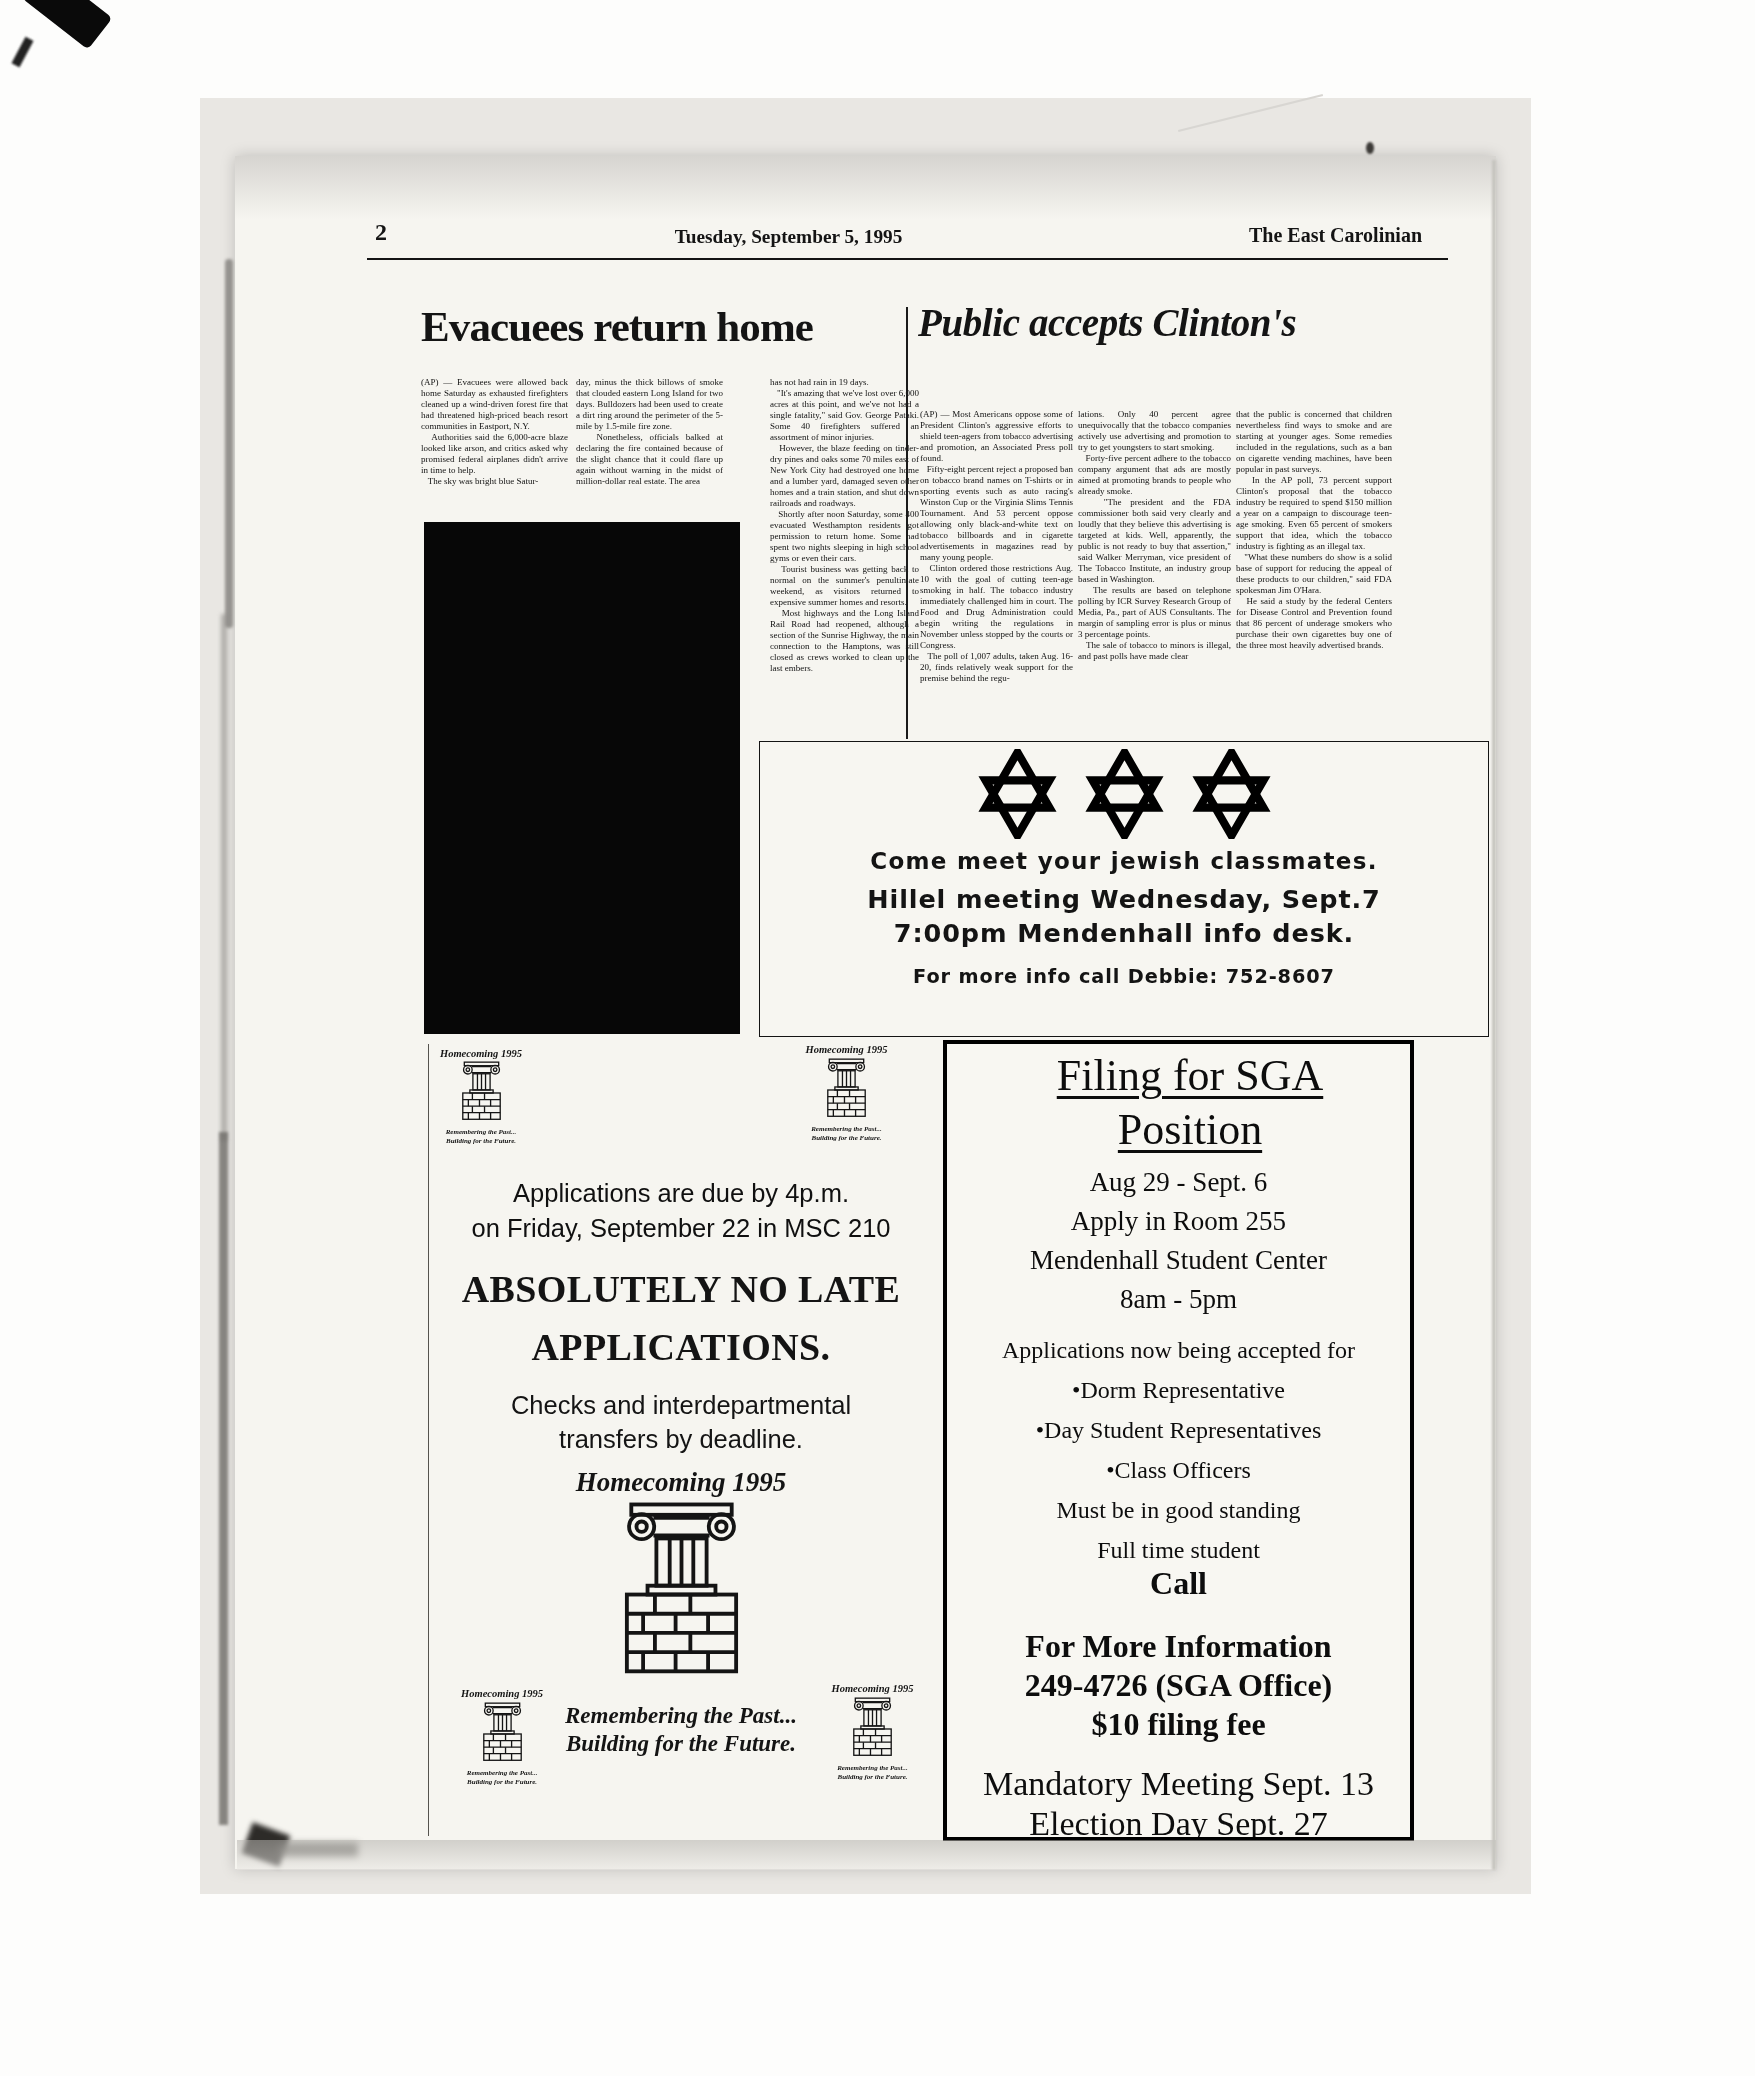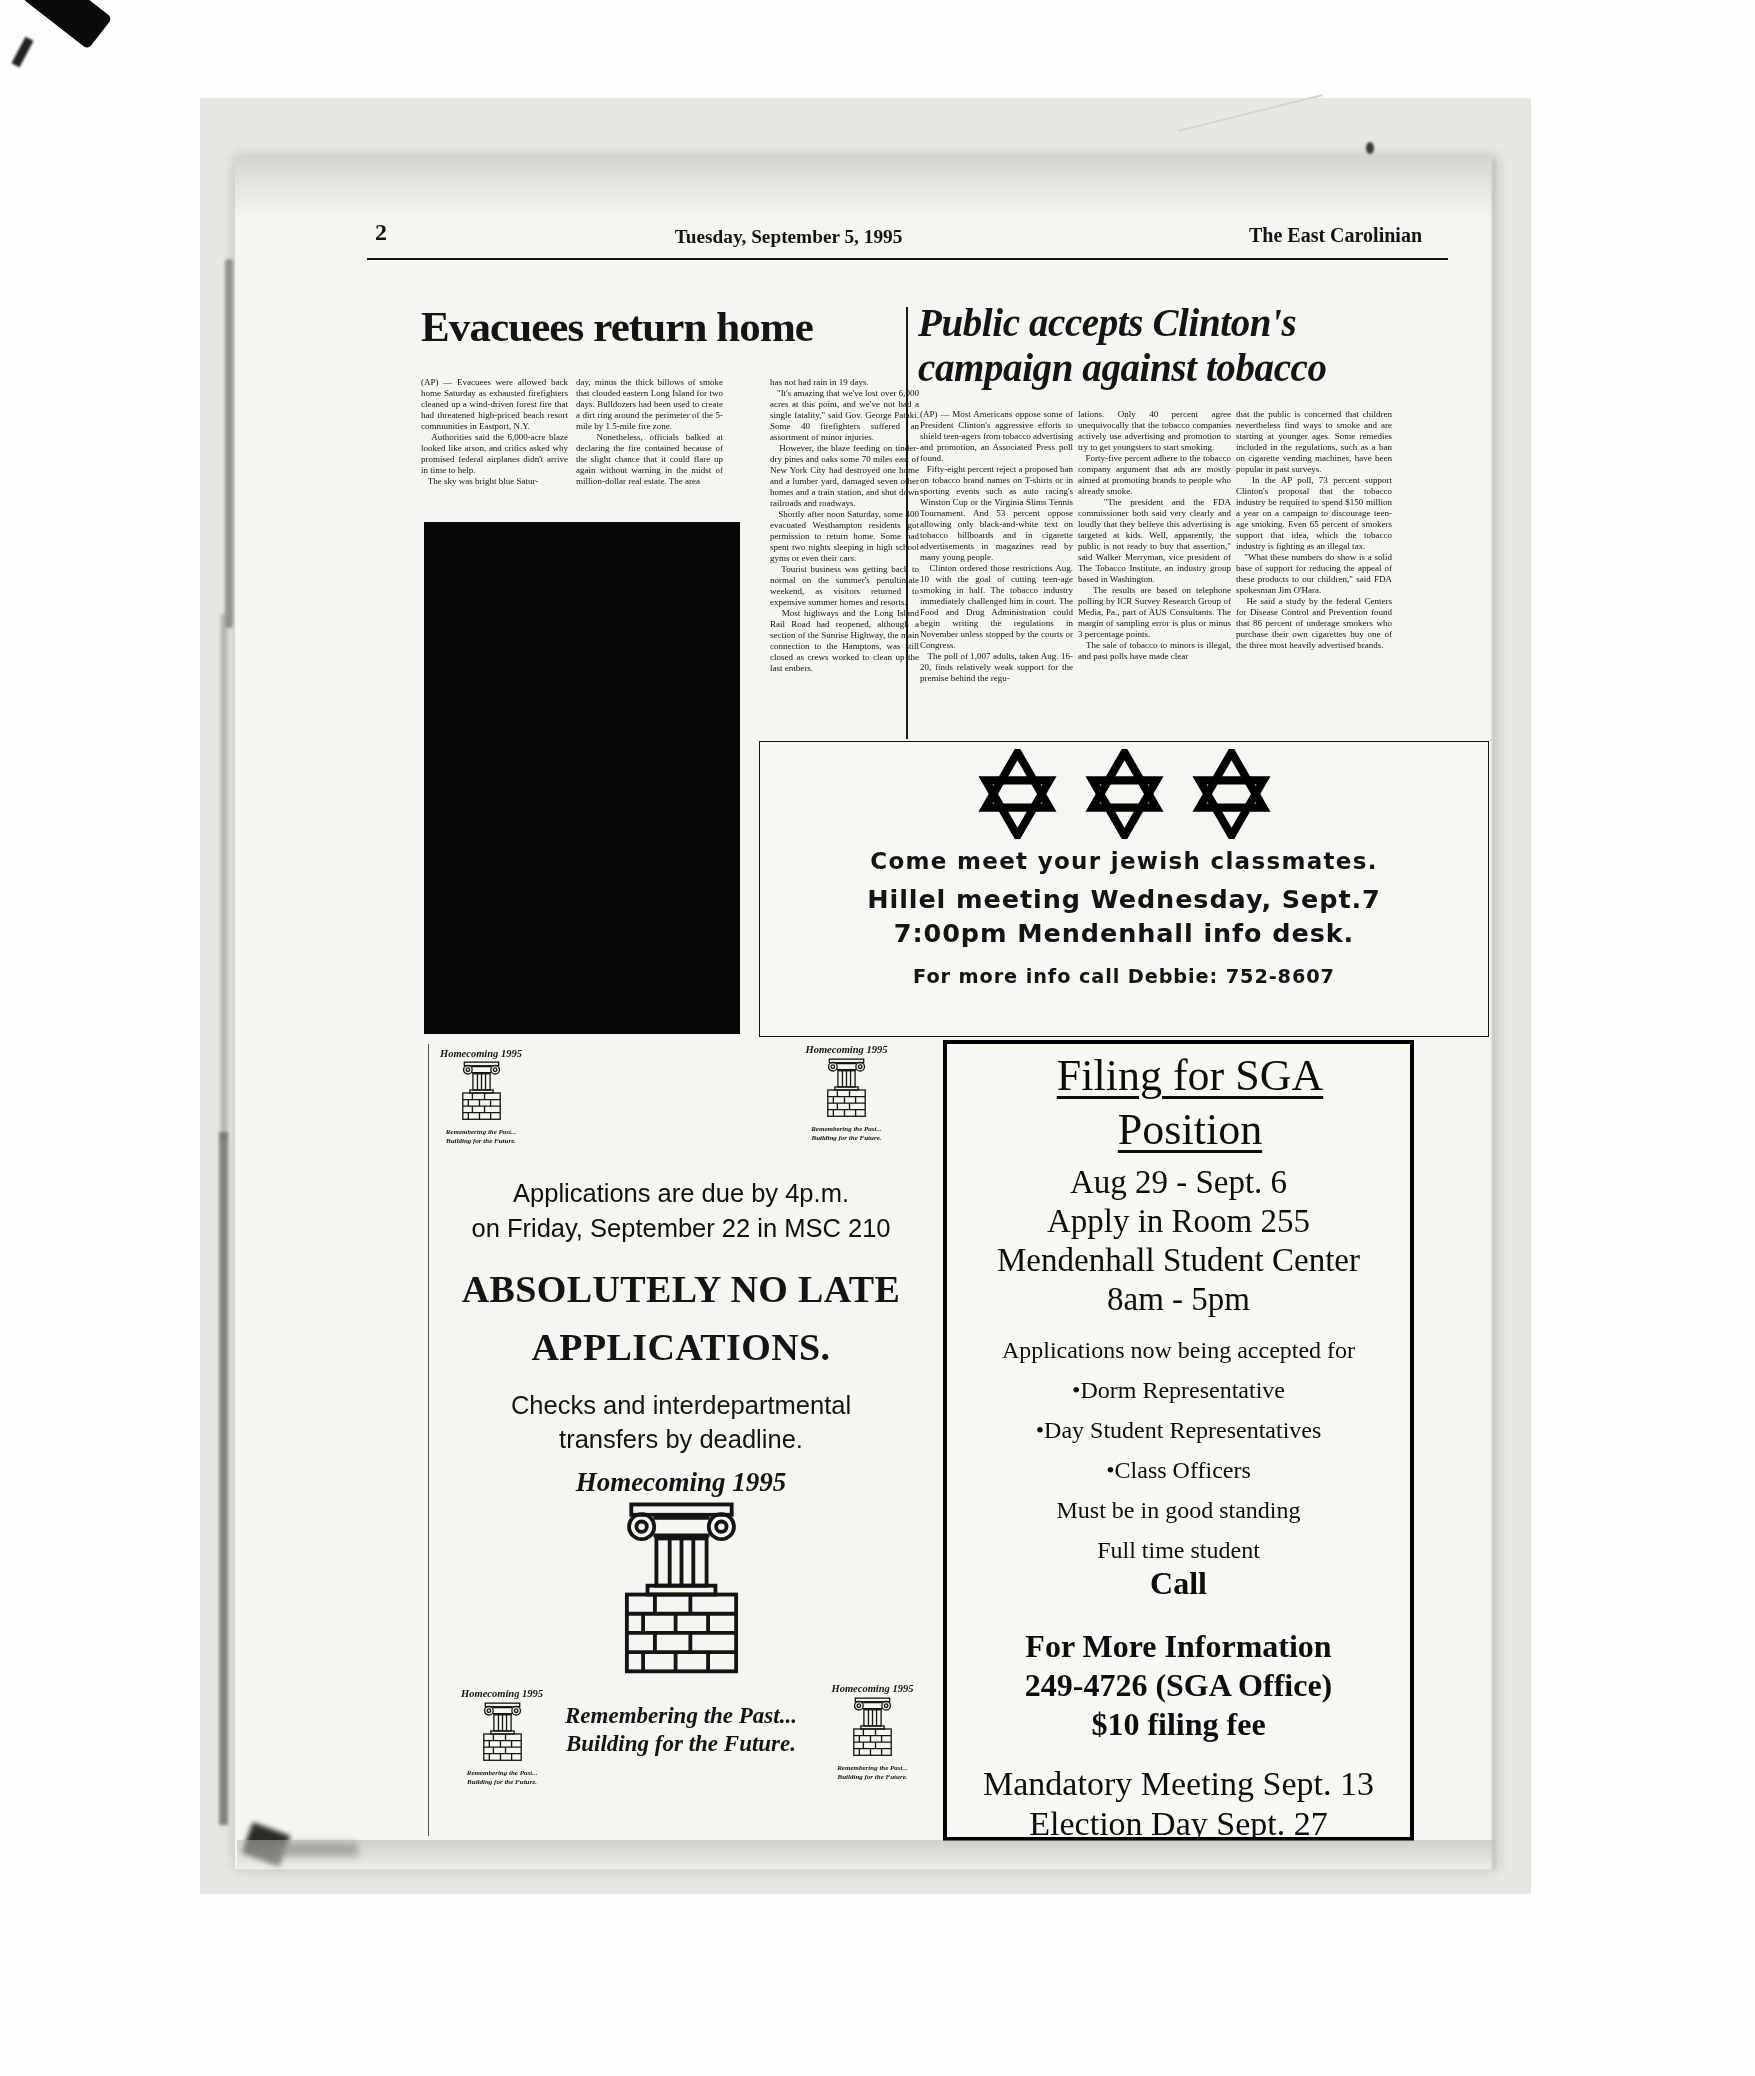--- a/index.html
+++ b/index.html
@@ -68,21 +68,21 @@
   .hc-nolate { font-weight:bold; font-size:38px; line-height:58px; margin-top:14px; letter-spacing:0.4px; }
   .hc-checks { font-family:"Liberation Sans", sans-serif; font-size:25.5px; line-height:34px; margin-top:12.3px; }
   .hc-title { font-style:italic; font-weight:bold; font-size:27px; margin-top:10.5px; }
   .hc-bigcol { width:151px; height:195px; margin-top:1.8px; }
   .hc-tag { font-style:italic; font-weight:bold; font-size:23px; line-height:28px; margin-top:3.5px; }
 
   
   .sga { position:absolute; left:708px; top:884px; width:471px; height:801px; border:4.4px solid #000; background:#f8f7f2; text-align:center; overflow:hidden; color:#0d0d0d; }
   .sga .title { font-size:44px; line-height:49px; text-decoration:underline; text-underline-offset:6.1px; text-decoration-thickness:2.6px;padding-left:23px; }
   .sga .t1 { margin-top:7px; } .sga .t2 { margin-top:5.3px; }
-  .sga .lg { font-size:33px; line-height:39px; }
+  .sga .lg { font-size:27px; line-height:39px; }
   .sga .lg.first { margin-top:8.8px; }
   .sga .sm { font-size:24px; line-height:27px;text-align:center; }
   .sga .accept { margin-top:17.6px; }
   .sga .bullet { margin-top:13px; }
   .sga .req { margin-top:13px; }
   .sga .info { font-size:32px; line-height:39px; font-weight:bold; }
   .sga .info.first { margin-top:24.6px; }
   .sga .bot { font-size:34px; line-height:40px; }
   .sga .bot.first { margin-top:19.3px; }
 
@@ -149,21 +149,20 @@
 &nbsp;&nbsp;&nbsp;Nonetheless, officials balked at declaring the fire contained because of the slight chance that it could flare up again without warning in the midst of million-dollar real estate. The area</div>
     <div class="ncol ev3">has not had rain in 19 days.
 &nbsp;&nbsp;&nbsp;"It's amazing that we've lost over 6,000 acres at this point, and we've not had a single fatality," said Gov. George Pataki. Some 40 firefighters suffered an assortment of minor injuries.
 &nbsp;&nbsp;&nbsp;However, the blaze feeding on tinder-dry pines and oaks some 70 miles east of New York City had destroyed one home and a lumber yard, damaged seven other homes and a train station, and shut down railroads and roadways.
 &nbsp;&nbsp;&nbsp;Shortly after noon Saturday, some 400 evacuated Westhampton residents got permission to return home. Some had spent two nights sleeping in high school gyms or even their cars.
 &nbsp;&nbsp;&nbsp;Tourist business was getting back to normal on the summer's penultimate weekend, as visitors returned to expensive summer homes and resorts.
 &nbsp;&nbsp;&nbsp;Most highways and the Long Island Rail Road had reopened, although a section of the Sunrise Highway, the main connection to the Hamptons, was still closed as crews worked to clean up the last embers.</div>
 
     <div class="hl-right">
       <div>Public accepts Clinton's</div>
-      <div>campaign against tobacco</div>
     </div>
     <div class="vrule"></div>
     <div class="ncol to1">(AP) — Most Americans oppose some of President Clinton's aggressive efforts to shield teen-agers from tobacco advertising and promotion, an Associated Press poll found.
 &nbsp;&nbsp;&nbsp;Fifty-eight percent reject a proposed ban on tobacco brand names on T-shirts or in sporting events such as auto racing's Winston Cup or the Virginia Slims Tennis Tournament. And 53 percent oppose allowing only black-and-white text on tobacco billboards and in cigarette advertisements in magazines read by many young people.
 &nbsp;&nbsp;&nbsp;Clinton ordered those restrictions Aug. 10 with the goal of cutting teen-age smoking in half. The tobacco industry immediately challenged him in court. The Food and Drug Administration could begin writing the regulations in November unless stopped by the courts or Congress.
 &nbsp;&nbsp;&nbsp;The poll of 1,007 adults, taken Aug. 16-20, finds relatively weak support for the premise behind the regu-</div>
     <div class="ncol to2">lations. Only 40 percent agree unequivocally that the tobacco companies actively use advertising and promotion to try to get youngsters to start smoking.
 &nbsp;&nbsp;&nbsp;Forty-five percent adhere to the tobacco company argument that ads are mostly aimed at promoting brands to people who already smoke.
 &nbsp;&nbsp;&nbsp;"The president and the FDA commissioner both said very clearly and loudly that they believe this advertising is targeted at kids. Well, apparently, the public is not ready to buy that assertion," said Walker Merryman, vice president of The Tobacco Institute, an industry group based in Washington.
 &nbsp;&nbsp;&nbsp;The results are based on telephone polling by ICR Survey Research Group of Media, Pa., part of AUS Consultants. The margin of sampling error is plus or minus 3 percentage points.

